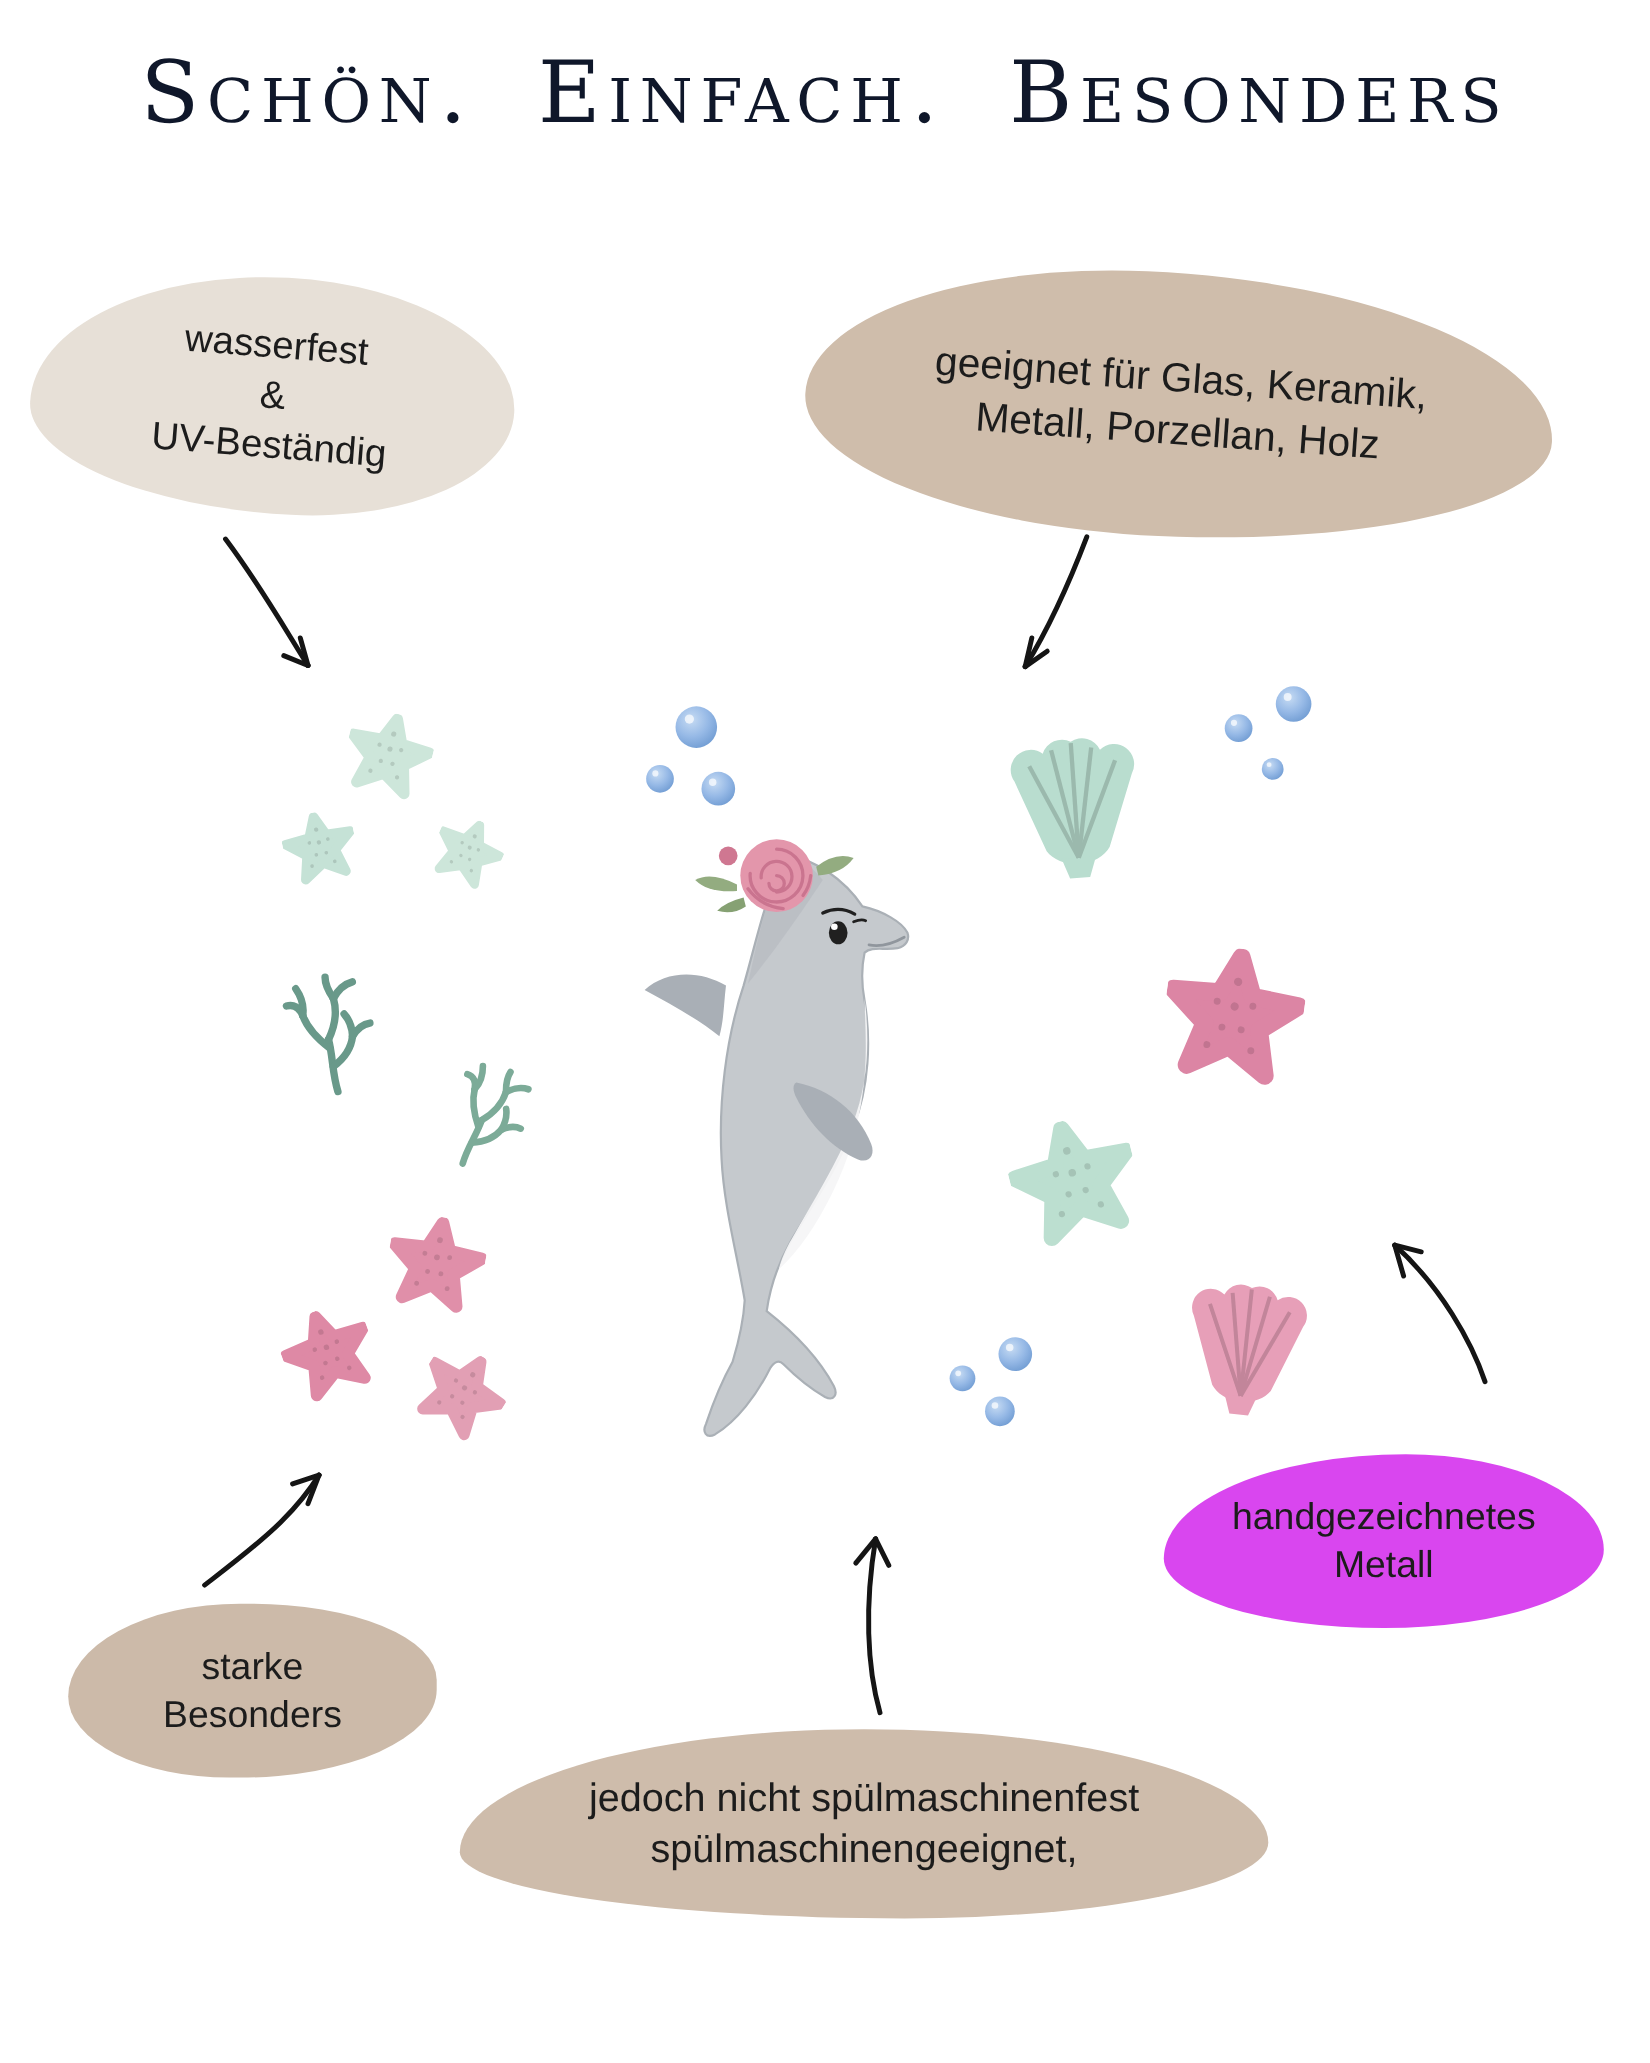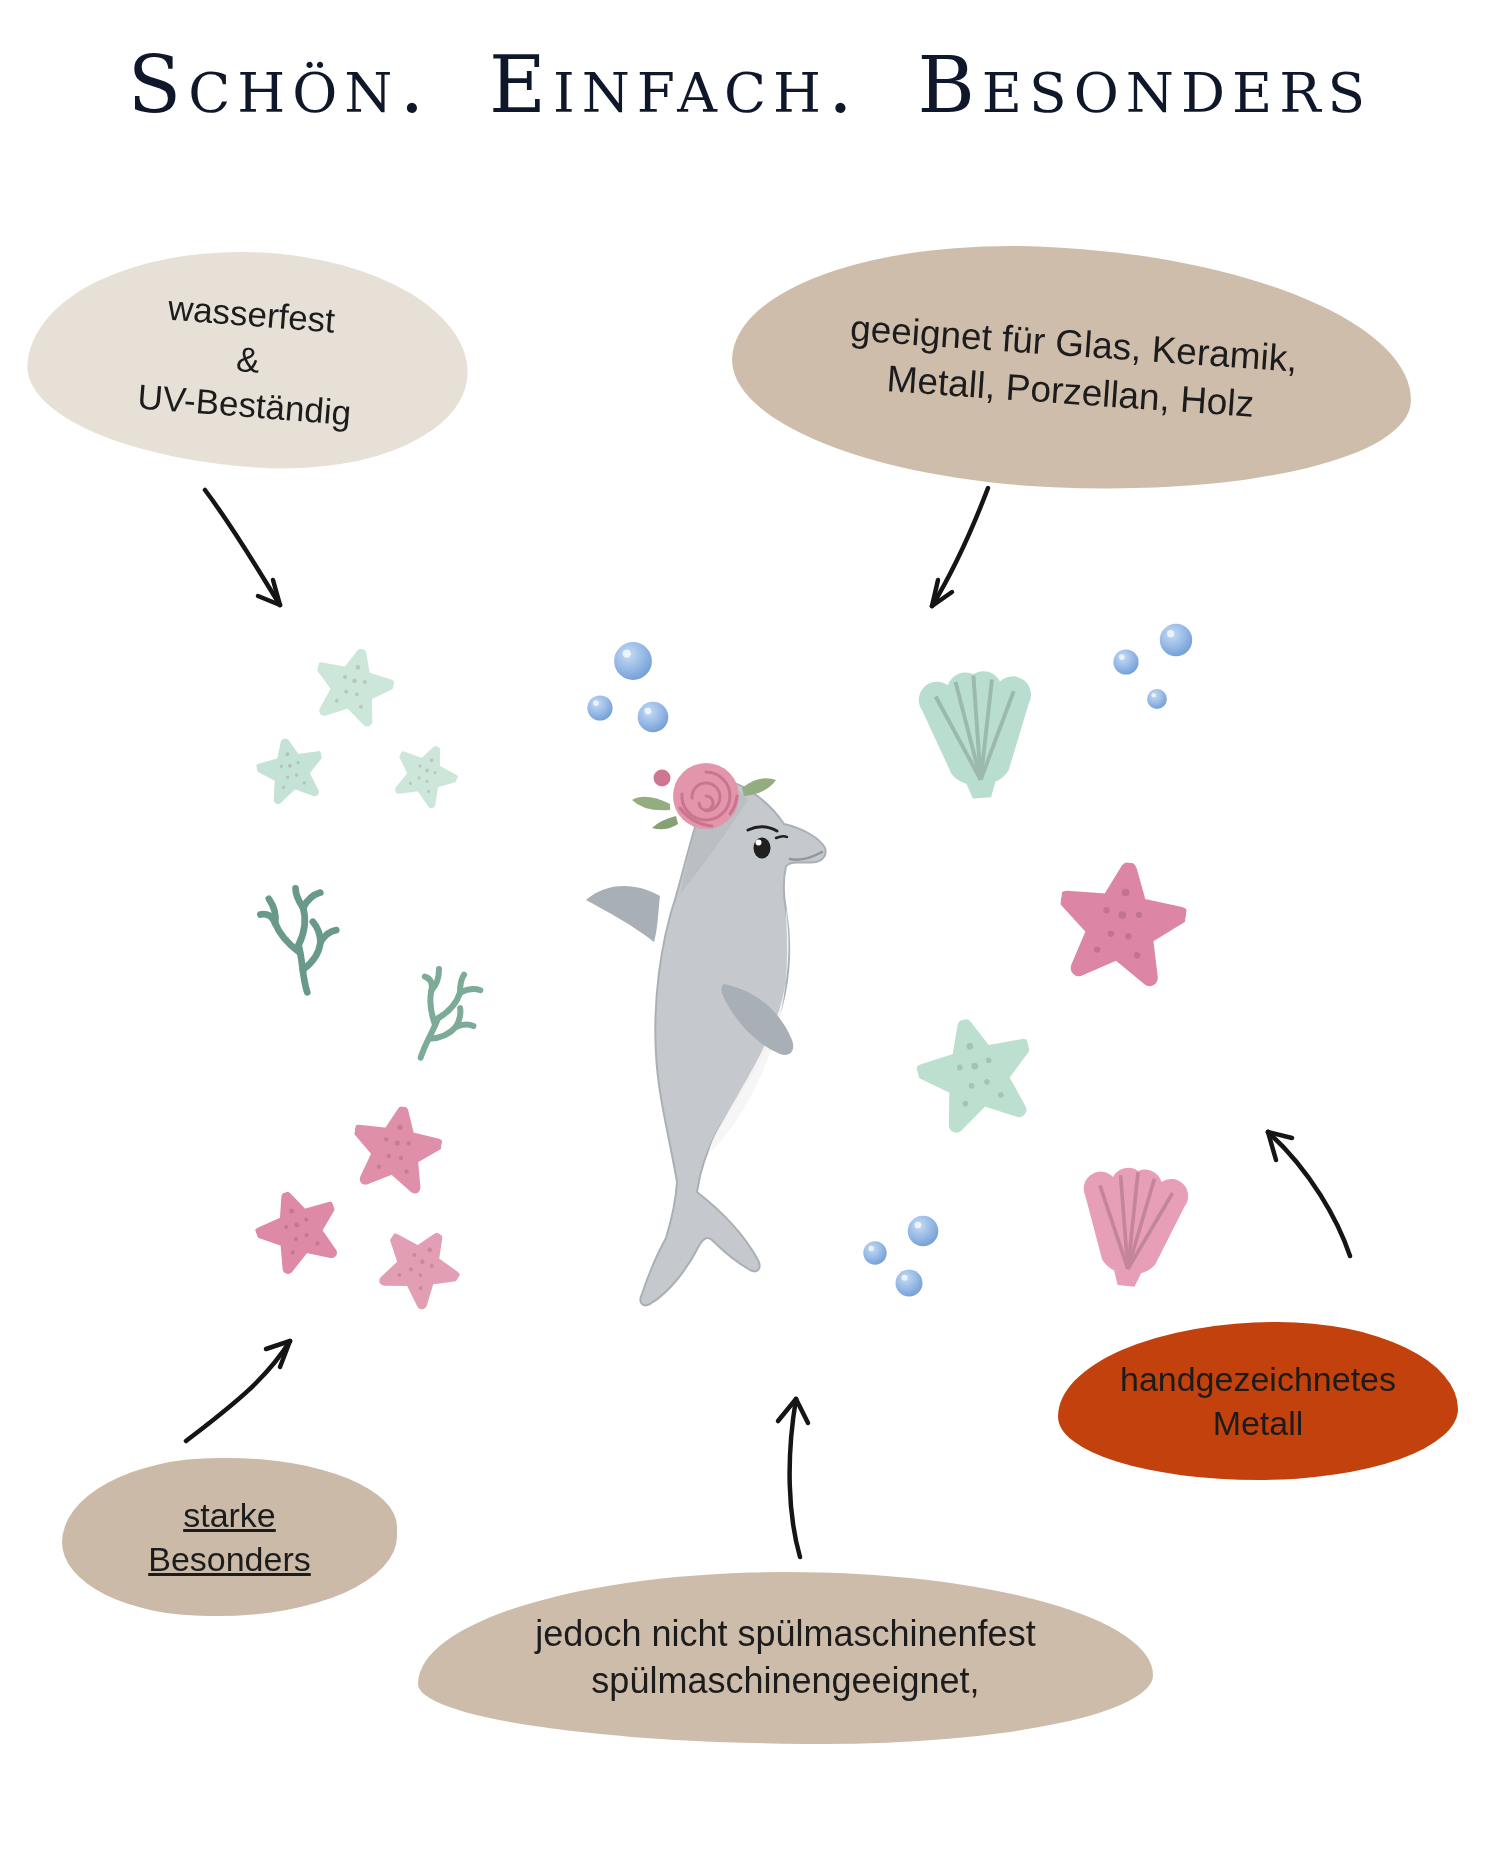--- a/index.html
+++ b/index.html
@@ -11,26 +11,26 @@
          font-size:78px;letter-spacing:7px;word-spacing:26px;color:#0f172a;}
 
   .blob{position:absolute;display:flex;align-items:center;justify-content:center;text-align:center;}
   .blob .txt{line-height:1.3;}
   .blob-waterproof{left:28px;top:252px;width:440px;height:215px;background:#e7e0d7;
       border-radius:52% 48% 45% 55% / 58% 52% 48% 42%;transform:rotate(3deg);}
   .blob-waterproof .txt{font-size:35px;}
   .blob-materials{left:732px;top:248px;width:680px;height:240px;background:#cfbdab;
       border-radius:45% 55% 52% 48% / 52% 58% 42% 48%;transform:rotate(2.5deg);}
   .blob-materials .txt{font-size:37px;}
-  .blob-handdrawn{left:1058px;top:1322px;width:400px;height:158px;background:#c2410c;
+  .blob-handdrawn{left:1058px;top:1322px;width:400px;height:158px;background:#d946ef;
       border-radius:55% 45% 50% 50% / 60% 55% 45% 40%;}
   .blob-handdrawn .txt{font-size:34px;}
   .blob-adhesive{left:62px;top:1458px;width:335px;height:158px;background:#ccbaa9;
       border-radius:48% 52% 55% 45% / 55% 45% 52% 48%;}
-  .blob-adhesive .txt{font-size:34px;text-decoration:underline;}
+  .blob-adhesive .txt{font-size:34px;}
   .blob-dishwasher{left:418px;top:1572px;width:735px;height:172px;background:#cebcab;
       border-radius:50% 50% 45% 55% / 65% 60% 40% 35%;}
   .blob-dishwasher .txt{font-size:36px;}
 
   .arrow{position:absolute;}
   .arrow path{fill:none;stroke:#151515;stroke-width:4.5;stroke-linecap:round;stroke-linejoin:round;}
 
   .piece{position:absolute;}
 </style>
 </head>

